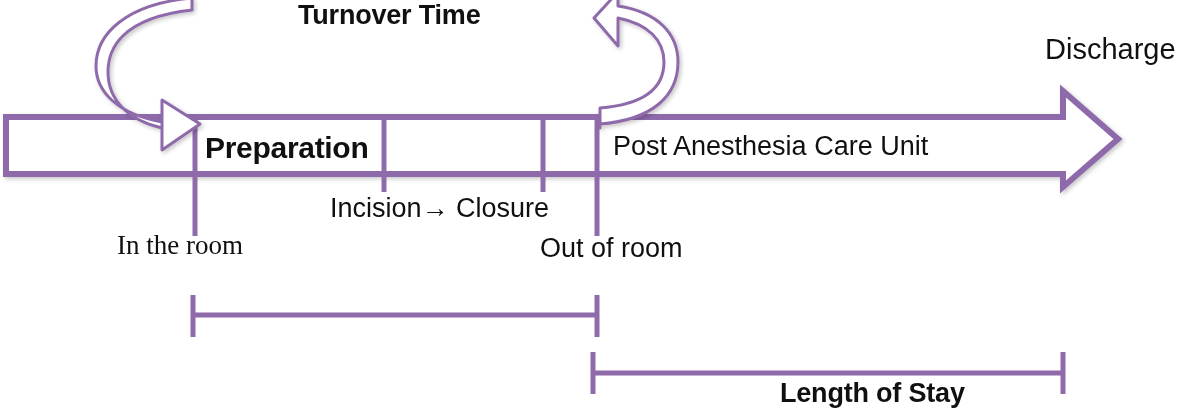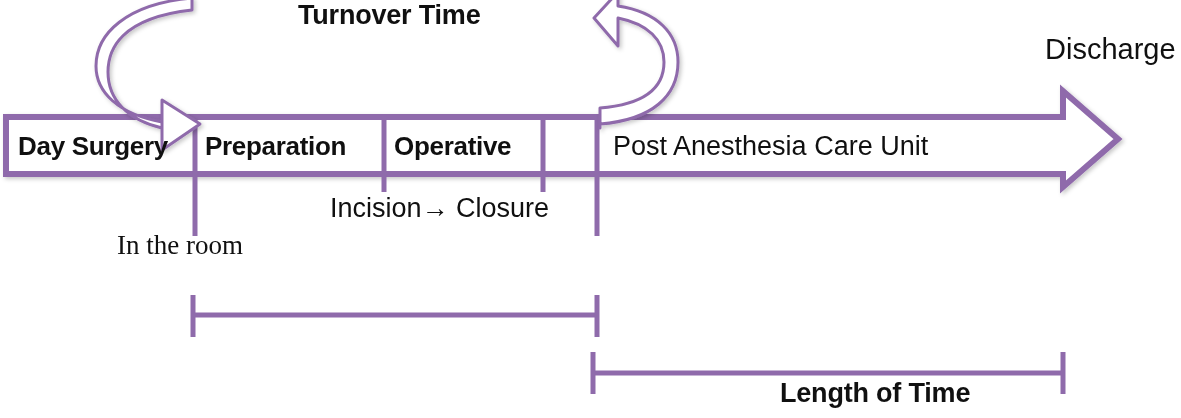--- a/index.html
+++ b/index.html
@@ -9,21 +9,21 @@
     color:#101010;
     -webkit-font-smoothing:antialiased;
   }
   #stage{position:absolute;left:0;top:0;width:1181px;height:314px;}
   #stage > svg{position:absolute;left:0;top:0;}
   .lbl{position:absolute;white-space:nowrap;line-height:1;}
   .bold{font-weight:bold;}
   .t-turnover{left:298px;top:2px;font-size:27px;letter-spacing:-0.2px;}
   .t-discharge{left:1045px;top:35px;font-size:29px;}
   .t-day{left:18px;top:133px;font-size:26px;letter-spacing:-0.3px;}
-  .t-prep{left:205px;top:133px;font-size:26px;letter-spacing:-0.3px;}
+  .t-prep{left:205px;top:133px;font-size:30px;letter-spacing:-0.3px;}
   .t-oper{left:394px;top:133px;font-size:26px;letter-spacing:-0.3px;}
   .t-pacu{left:613px;top:133px;font-size:27px;}
   .t-incision{left:330px;top:195px;font-size:27px;}
   .t-intheroom{left:117px;top:232px;font-size:27px;font-family:Liberation Serif, serif;}
   .t-outofroom{left:540px;top:235px;font-size:27px;}
   .t-procedure{left:325px;top:321px;font-size:27px;letter-spacing:-0.2px;}
   .t-los{left:780px;top:380px;font-size:27px;letter-spacing:-0.2px;}
 </style>
 </head>
 <body>
@@ -92,23 +92,22 @@
       <line x1="593" y1="352" x2="593" y2="394"></line>
       <line x1="593" y1="373" x2="1063" y2="373"></line>
       <line x1="1063" y1="352" x2="1063" y2="394"></line>
     </g>
   </svg>
 
   <div class="lbl bold t-turnover">Turnover Time</div>
 
   <div class="lbl t-discharge">Discharge</div>
 
-  <div class="lbl bold t-day">Day Surgery</div>
   <div class="lbl bold t-prep">Preparation</div>
-  <div class="lbl bold t-oper">Operative</div>
   <div class="lbl t-pacu">Post Anesthesia Care Unit</div>
 
   <div class="lbl t-incision">Incision→ Closure</div>
   <div class="lbl t-intheroom">In the room</div>
+  <div class="lbl t-outofroom">Out of room</div>
 
-  <div class="lbl bold t-los">Length of Time</div>
+  <div class="lbl bold t-los">Length of Stay</div>
 
 </div>
 
 </body></html>

